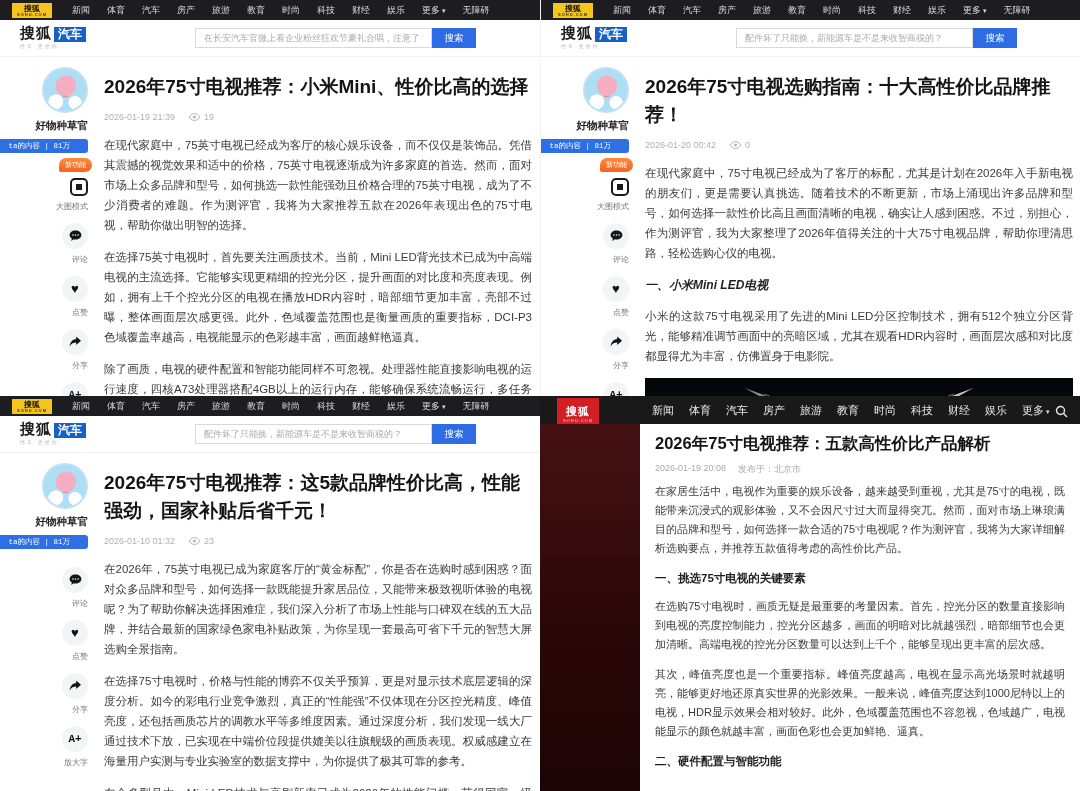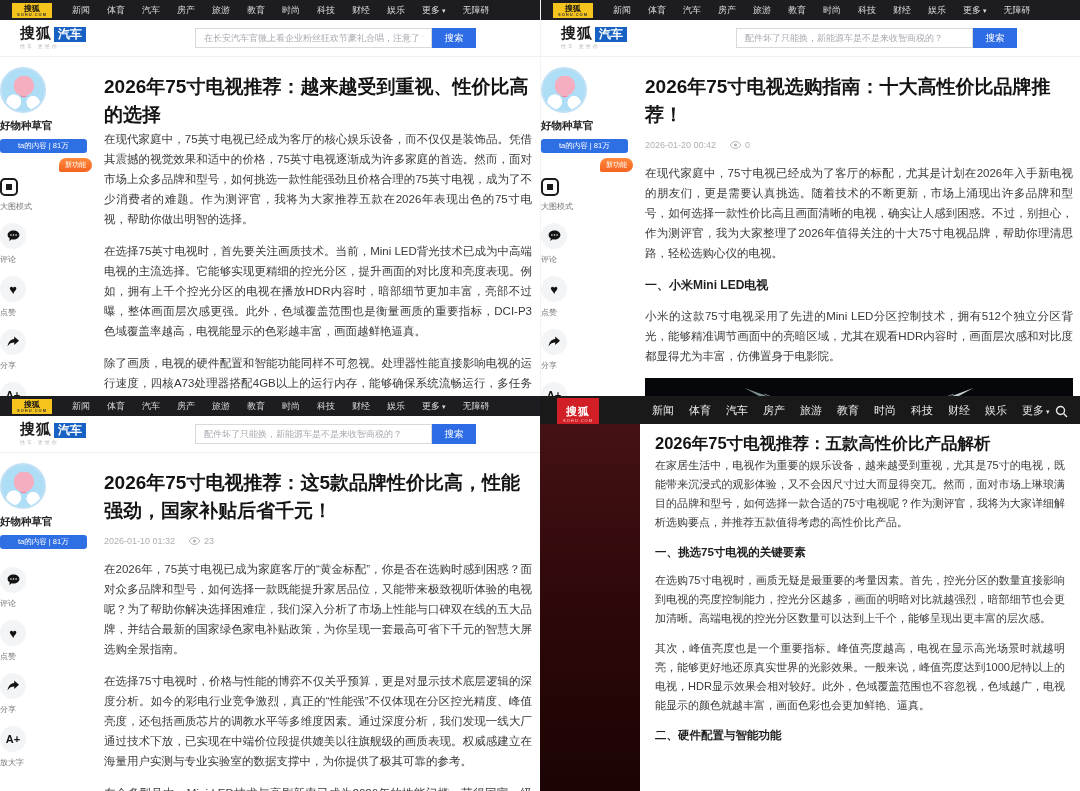--- a/index.html
+++ b/index.html
@@ -24,21 +24,21 @@
   .brand-black{font-size:15px;font-weight:800;color:#1c1c1c;letter-spacing:1px;}
   .brand-blue{display:inline-block;background:#1761c5;color:#fff;font-size:12px;font-weight:700;padding:1px 4px 2px;margin-left:2px;}
   .brand-sub{font-size:5px;color:#b9b9b9;letter-spacing:2px;margin-top:2px;}
   .searchbar{position:absolute;left:195px;top:8px;display:flex;}
   .search-input{width:237px;height:20px;border:1px solid #d9d9d9;font-size:9px;padding:0 8px;color:#333;box-sizing:border-box;outline:none;font-family:inherit;}
   .search-input::placeholder{color:#a9a9b2;}
   .search-btn{width:44px;height:20px;background:#2e6ce6;color:#fff;border:none;font-size:9.5px;font-family:inherit;cursor:pointer;}
 
   
   .content{display:flex;}
-  .side{width:88px;flex:none;display:flex;flex-direction:column;align-items:flex-start;padding-top:10px;}
+  .side{width:88px;flex:none;display:flex;flex-direction:column;align-items:flex-end;padding-top:10px;font-family:Liberation Mono, monospace;}
   .avatar{width:46px;height:46px;border-radius:50%;border:2px solid #bfe0f5;box-sizing:border-box;
     background:
       radial-gradient(circle at 28% 78%, #ffffff 0 16%, transparent 17%),
       radial-gradient(circle at 74% 80%, #ffffff 0 14%, transparent 15%),
       radial-gradient(circle at 52% 40%, #f4aec0 0 30%, transparent 31%),
       radial-gradient(circle at 52% 58%, #e98aa4 0 12%, transparent 13%),
       #aeddf6;}
   .author{font-size:10.5px;font-weight:700;color:#222;margin-top:6px;}
   .pill{margin-top:6px;background:#2f6fe4;color:#fff;font-size:7.5px;padding:2px 18px;border-radius:3px;white-space:nowrap;}
   .bubble{align-self:flex-end;margin:5px 0 0 0;transform:translateX(4px);background:linear-gradient(#ff8a3c,#f4631f);color:#fff;font-size:7px;padding:2px 6px;border-radius:8px 8px 8px 2px;}
@@ -48,21 +48,21 @@
   .act{margin-top:11px;width:26px;height:26px;border-radius:50%;background:#f3f4f6;display:flex;align-items:center;justify-content:center;cursor:pointer;}
   .heart-glyph{font-size:13px;color:#111;line-height:1;}
   .font-glyph{font-size:11px;font-weight:700;color:#111;line-height:1;}
 
   
   .art{flex:1;padding:16px 8px 0 16px;min-width:0;}
   .art h1{font-size:19px;line-height:28px;font-weight:700;color:#141414;margin:0;}
   .meta{margin:11px 0 13px;font-size:9px;color:#b0b0b0;display:flex;align-items:center;gap:4px;}
   .meta .gap{width:6px;}
   .art p{font-size:11.5px;line-height:20px;color:#3a3a3a;margin:0 0 12px;text-align:justify;}
-  .art h2{font-size:12px;font-weight:700;color:#1f1f1f;margin:14px 0 12px;}
+  .art h2{font-size:12px;font-weight:700;color:#1f1f1f;margin:14px 0 12px;font-style:italic;}
   .art-img{width:100%;height:70px;background:#06080a;margin-top:2px;display:block;}
 
   
   .br-nav{height:28px;background:#191919;display:flex;align-items:center;position:relative;padding-left:112px;white-space:nowrap;}
   .red-logo{position:absolute;left:17px;top:2px;width:42px;height:26px;background:#d21f26;color:#fff;text-align:center;line-height:1;padding-top:4px;box-sizing:border-box;}
   .red-logo .main{font-size:11px;font-weight:700;letter-spacing:1px;}
   .red-logo .sub{display:block;font-size:4px;color:#f7c9c9;letter-spacing:1px;margin-top:1px;}
   .br-nav-item{font-size:11px;color:#e9e9e9;margin-right:15px;}
   .br-search{position:absolute;right:12px;top:8px;}
   .red-col{position:absolute;left:0;top:28px;width:100px;bottom:0;background:linear-gradient(180deg,#451114 0%,#2b0708 55%,#1c0404 100%);}
@@ -131,21 +131,30 @@
               <path d="M12 4.8 L7.2 0.6 L7.2 3 C3.4 3.4 1.2 6 0.6 10.4 C2.4 7.6 4.6 6.6 7.2 6.6 L7.2 9 Z" fill="#141414"></path>
             </svg>
         </div>
         <div class="side-label">分享</div>
         <div class="act">
             <span class="font-glyph">A+</span>
           </div>
 
       </aside>
       <main class="art">
-        <h1>2026年75寸电视推荐：越来越受到重视、性价比高的选择</h1>
+        <h1>2026年75寸电视推荐：小米Mini、性价比高的选择</h1>
+        <div class="meta">
+          <span>2026-01-19 21:39</span>
+          <span class="gap"></span>
+          <svg width="11" height="8" viewBox="0 0 11 8">
+              <path d="M5.5 0.5 C8 0.5 10 2.5 10.7 4 C10 5.5 8 7.5 5.5 7.5 C3 7.5 1 5.5 0.3 4 C1 2.5 3 0.5 5.5 0.5 Z" fill="none" stroke="#b5b5b5"></path>
+              <circle cx="5.5" cy="4" r="1.6" fill="#b5b5b5"></circle>
+            </svg>
+          <span>19</span>
+        </div>
         <p>在现代家庭中，75英寸电视已经成为客厅的核心娱乐设备，而不仅仅是装饰品。凭借其震撼的视觉效果和适中的价格，75英寸电视逐渐成为许多家庭的首选。然而，面对市场上众多品牌和型号，如何挑选一款性能强劲且价格合理的75英寸电视，成为了不少消费者的难题。作为测评官，我将为大家推荐五款在2026年表现出色的75寸电视，帮助你做出明智的选择。</p>
         <p>在选择75英寸电视时，首先要关注画质技术。当前，Mini LED背光技术已成为中高端电视的主流选择。它能够实现更精细的控光分区，提升画面的对比度和亮度表现。例如，拥有上千个控光分区的电视在播放HDR内容时，暗部细节更加丰富，亮部不过曝，整体画面层次感更强。此外，色域覆盖范围也是衡量画质的重要指标，DCI-P3色域覆盖率越高，电视能显示的色彩越丰富，画面越鲜艳逼真。</p>
         <p>除了画质，电视的硬件配置和智能功能同样不可忽视。处理器性能直接影响电视的运行速度，四核A73处理器搭配4GB以上的运行内存，能够确保系统流畅运行，多任务处理也不会卡顿。存储空间方面，64GB以上的存储能够满足安装大量应用和存储本地视频的需求。智能功能方</p>
       </main>
     </div>
   </div>
 
   <div class="q" id="q-tr">
     <div class="topnav">
       <span class="nav-logo"><span>搜狐</span><span class="sub">SOHU.COM</span></span>
@@ -328,20 +337,24 @@
       <span class="br-search">
         <svg width="13" height="13" viewBox="0 0 13 13">
             <circle cx="5.5" cy="5.5" r="4" fill="none" stroke="#e9e9e9" stroke-width="1.4"></circle>
             <line x1="8.6" y1="8.6" x2="12" y2="12" stroke="#e9e9e9" stroke-width="1.4"></line>
           </svg>
       </span>
     </div>
     <div class="red-col"></div>
     <main class="br-art">
       <h1>2026年75寸电视推荐：五款高性价比产品解析</h1>
+      <div class="br-meta">
+        <span>2026-01-19 20:08</span>
+        <span>发布于：北京市</span>
+      </div>
       <p>在家居生活中，电视作为重要的娱乐设备，越来越受到重视，尤其是75寸的电视，既能带来沉浸式的观影体验，又不会因尺寸过大而显得突兀。然而，面对市场上琳琅满目的品牌和型号，如何选择一款合适的75寸电视呢？作为测评官，我将为大家详细解析选购要点，并推荐五款值得考虑的高性价比产品。</p>
       <h2>一、挑选75寸电视的关键要素</h2>
       <p>在选购75寸电视时，画质无疑是最重要的考量因素。首先，控光分区的数量直接影响到电视的亮度控制能力，控光分区越多，画面的明暗对比就越强烈，暗部细节也会更加清晰。高端电视的控光分区数量可以达到上千个，能够呈现出更丰富的层次感。</p>
       <p>其次，峰值亮度也是一个重要指标。峰值亮度越高，电视在显示高光场景时就越明亮，能够更好地还原真实世界的光影效果。一般来说，峰值亮度达到1000尼特以上的电视，HDR显示效果会相对较好。此外，色域覆盖范围也不容忽视，色域越广，电视能显示的颜色就越丰富，画面色彩也会更加鲜艳、逼真。</p>
       <h2>二、硬件配置与智能功能</h2>
     </main>
   </div>
 
 </div>
 

